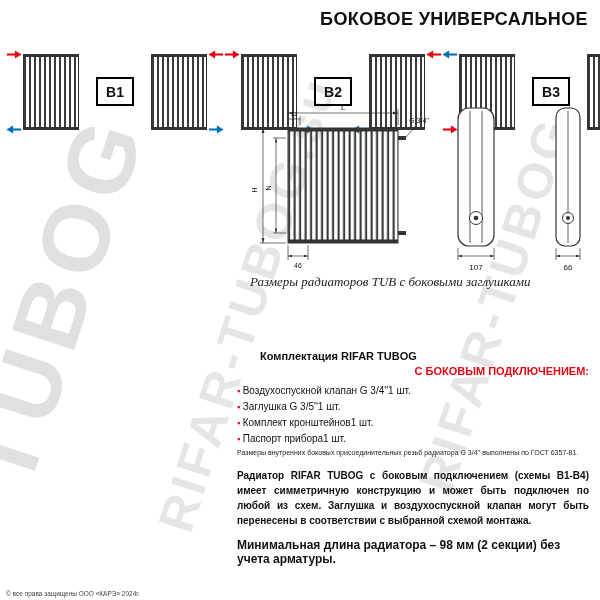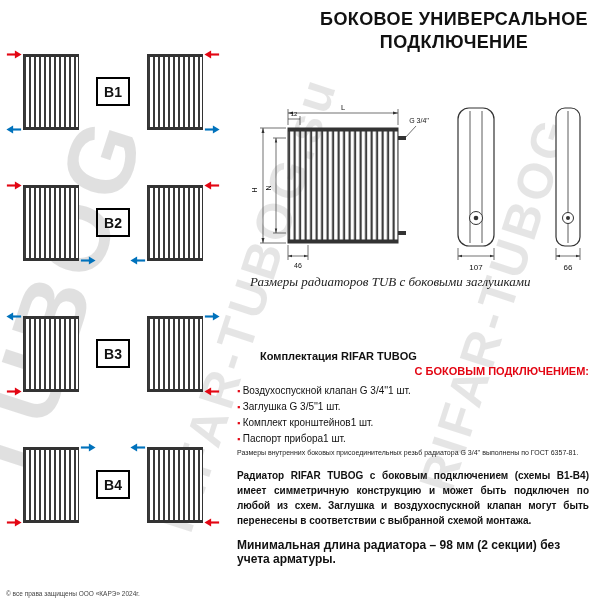--- a/index.html
+++ b/index.html
@@ -12,21 +12,21 @@
   
   .watermark-layer { position: absolute; inset: 0; z-index: 0; }
   .wm { position: absolute; font-weight: 700; white-space: nowrap; pointer-events: none; }
   .wm1 { font-size: 95px; letter-spacing: 8px; color: rgba(0,0,0,0.12); left: -135px; top: 245px; transform: rotate(-72deg); }
   .wm2 { font-size: 50px; letter-spacing: 4px; color: rgba(0,0,0,0.10); left: 10px;  top: 275px; transform: rotate(-72deg); }
   .wm3 { font-size: 50px; letter-spacing: 4px; color: rgba(0,0,0,0.10); left: 300px; top: 275px; transform: rotate(-72deg); }
   
   .title { position: absolute; top: 8px; right: 12px; z-index: 1;
            text-align: center; font-weight: 700; font-size: 18px; line-height: 1.25; letter-spacing: .4px; }
   
-  .schemes { position: absolute; left: 6px; top: 26px; width: 214px; z-index: 1; display: flex; flex-direction: column; }
+  .schemes { position: absolute; left: 6px; top: 26px; width: 214px; z-index: 1; display: flex; }
   .scheme-row { height: 131px; display: flex; align-items: center; justify-content: space-between; }
   .radiator-wrap { position: relative; height: 80px; padding: 0 17px; display: flex; align-items: center; }
   .radiator { width: 56px; height: 76px; border: 1px solid #333;
               border-top-width: 3px; border-bottom-width: 3px;
               background: repeating-linear-gradient(90deg, #3a3a3a 0 2px, #fff 2px 5px); }
   .scheme-label { width: 38px; height: 29px; border: 2px solid #000;
                   display: flex; align-items: center; justify-content: center;
                   font-weight: 700; font-size: 14px; }
   .arrow { position: absolute; width: 16px; height: 9px; line-height: 0; }
   .arrow.tl { left: 0;  top: -2px; }
@@ -60,21 +60,20 @@
 <div class="page">
 
   <div class="watermark-layer">
     <span class="wm wm1">TUBOG</span>
     <span class="wm wm2">RIFAR-TUBOG.su</span>
     <span class="wm wm3">RIFAR-TUBOG</span>
   </div>
 
   <div class="title">
     <div>БОКОВОЕ УНИВЕРСАЛЬНОЕ</div>
-    <div>ПОДКЛЮЧЕНИЕ</div>
   </div>
 
   <div class="schemes">
     <div class="scheme-row">
       <div class="radiator-wrap">
           <div class="radiator"></div>
           <div class="arrow tl" style="color: rgb(227, 6, 19);"><svg width="16" height="9" viewBox="0 0 18 10">
               <line x1="1" y1="5" x2="11" y2="5" stroke="currentColor" stroke-width="2.4"></line>
               <polygon points="10,0.5 17.5,5 10,9.5" fill="currentColor"></polygon>
             </svg></div>

